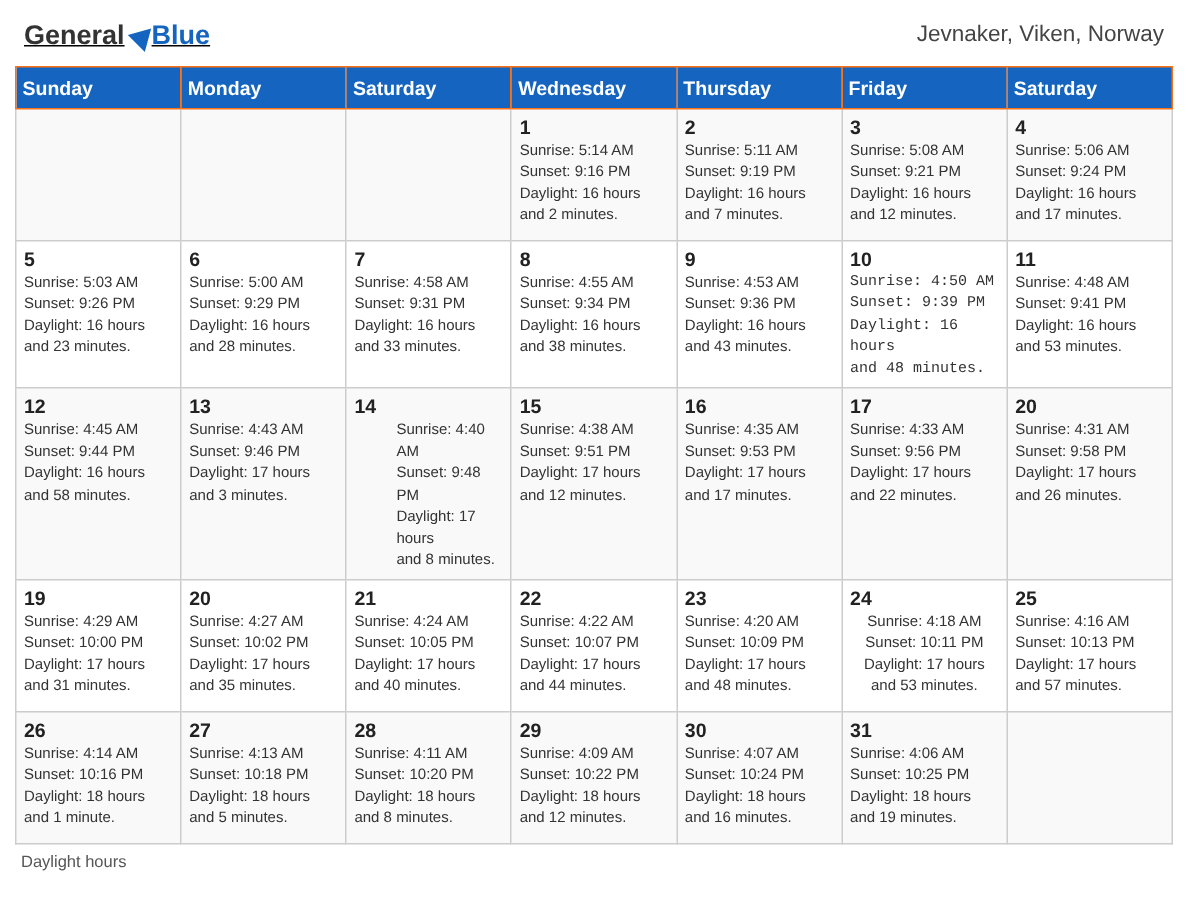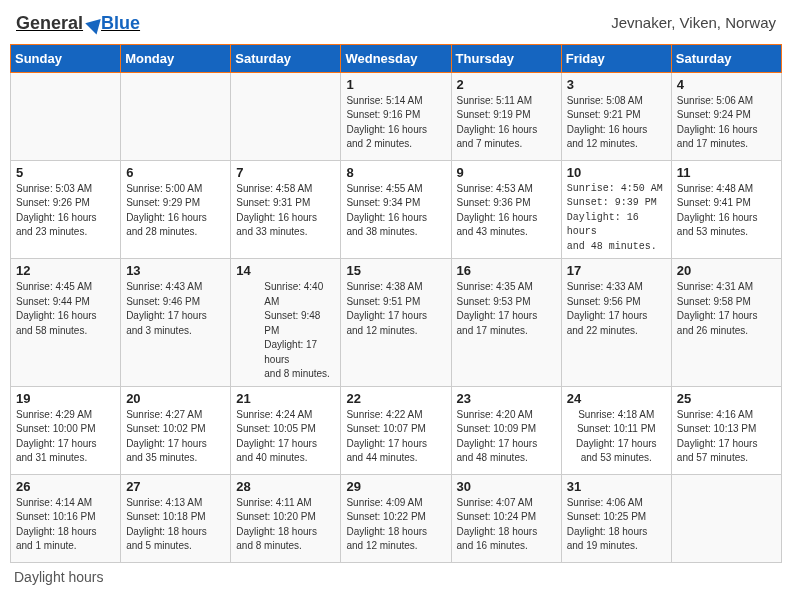--- a/index.html
+++ b/index.html
@@ -94,21 +94,21 @@
       display: block;
       margin-bottom: 2px;
     }
     .day-info {
       font-size: 10px;
       color: #333;
       line-height: 1.45;
     }
     .footer {
       margin-top: 6px;
-      font-size: 14px;
+      font-size: 11px;
       color: #555;
       padding: 0 4px;
     }
   </style>
 </head>
 <body>
 
 <div class="header">
   <div class="logo">
     <div class="logo-row">

